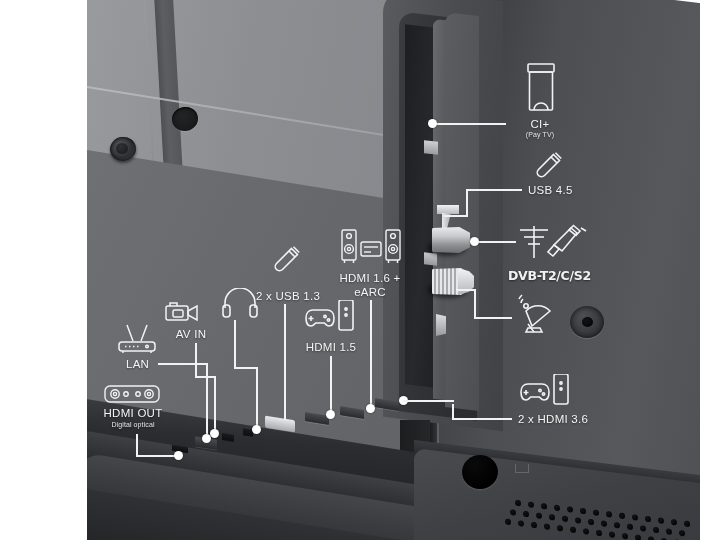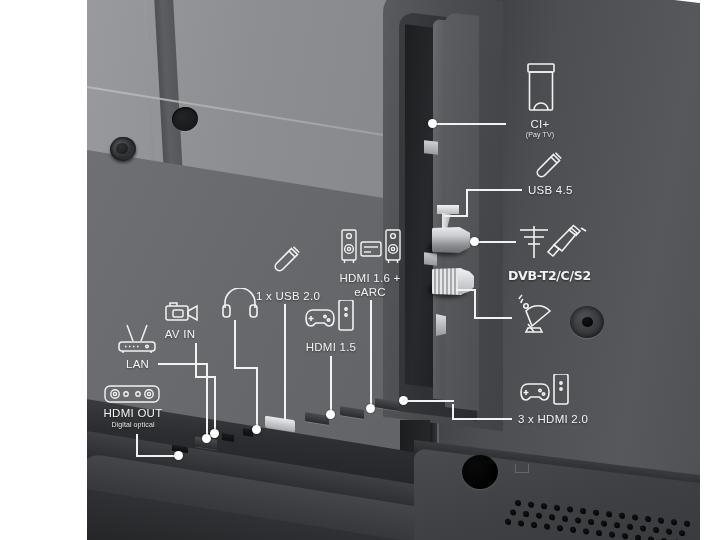--- a/index.html
+++ b/index.html
@@ -420,21 +420,21 @@
     <svg width="54" height="34" viewBox="0 0 54 34" fill="none" stroke="#f2f2f2" stroke-width="1.6">
       <path d="M10 10h14c4 0 7 3 7 8s-2 8-5 8c-2.4 0-3-1.6-4.6-3h-8.8c-1.6 1.4-2.2 3-4.6 3-3 0-5-3-5-8s3-8 7-8z"></path>
       <path d="M8 16v5M5.5 18.5h5"></path>
       <circle cx="22" cy="16.5" r="1.2"></circle>
       <circle cx="25.5" cy="20" r="1.2"></circle>
       <rect x="36" y="0" width="14" height="30" rx="2"></rect>
       <circle cx="43" cy="9" r="1.1"></circle>
       <circle cx="43" cy="15" r="1.1"></circle>
     </svg>
   </div>
-  <div class="label" style="left:518px;top:413px;">3 x HDMI 2.0</div>
+  <div class="label" style="left:518px;top:413px;">2 x HDMI 3.6</div>
   <div class="leader h" style="left:452px;top:418px;width:60px;"></div>
   <div class="leader v" style="left:452px;top:404px;height:16px;"></div>
   <div class="dot" style="left:399px;top:396px;"></div>
   <div class="leader h" style="left:403px;top:400px;width:51px;"></div>
 
   <div class="icon" style="left:340px;top:228px;">
     <svg width="62" height="38" viewBox="0 0 62 38" fill="none" stroke="#f2f2f2" stroke-width="1.4">
       <rect x="2" y="2" width="14" height="30" rx="1.5"></rect>
       <circle cx="9" cy="8" r="2.4"></circle>
       <circle cx="9" cy="21" r="4.4"></circle>
@@ -470,21 +470,21 @@
   <div class="leader v" style="left:330px;top:356px;height:57px;"></div>
   <div class="dot" style="left:326px;top:410px;"></div>
 
   <div class="icon" style="left:272px;top:246px;">
     <svg width="28" height="34" viewBox="0 0 28 34" fill="none" stroke="#f2f2f2" stroke-width="1.6">
       <path d="M19.5 2.5l6 6-15 15a4.2 4.2 0 0 1-6-6z"></path>
       <path d="M17 5l6 6"></path>
       <path d="M21.5 0.8l5.7 5.7"></path>
     </svg>
   </div>
-  <div class="label center" style="left:248px;top:290px;width:80px;">1 x USB 2.0</div>
+  <div class="label center" style="left:248px;top:290px;width:80px;">2 x USB 1.3</div>
   <div class="leader v" style="left:284px;top:304px;height:116px;"></div>
 
   <div class="icon" style="left:222px;top:288px;">
     <svg width="36" height="30" viewBox="0 0 36 30" fill="none" stroke="#f2f2f2" stroke-width="1.6">
       <path d="M3 20v-5a15 15 0 0 1 30 0v5"></path>
       <rect x="1" y="17" width="7" height="12" rx="3"></rect>
       <rect x="28" y="17" width="7" height="12" rx="3"></rect>
     </svg>
   </div>
   <div class="leader v" style="left:234px;top:320px;height:48px;"></div>
@@ -493,21 +493,21 @@
   <div class="dot" style="left:252px;top:425px;"></div>
 
   <div class="icon" style="left:164px;top:300px;">
     <svg width="36" height="24" viewBox="0 0 36 24" fill="none" stroke="#f2f2f2" stroke-width="1.5">
       <rect x="2" y="6" width="22" height="14" rx="2"></rect>
       <rect x="9" y="10" width="10" height="7" rx="1.5"></rect>
       <path d="M24 11l9-5v14l-9-5z"></path>
       <path d="M6 6V3h7v3"></path>
     </svg>
   </div>
-  <div class="label center" style="left:152px;top:328px;width:56px;">AV IN</div>
+  <div class="label center" style="left:163px;top:328px;width:56px;">AV IN</div>
   <div class="leader v" style="left:195px;top:343px;height:34px;"></div>
   <div class="leader h" style="left:195px;top:376px;width:20px;"></div>
   <div class="leader v" style="left:214px;top:376px;height:55px;"></div>
   <div class="dot" style="left:210px;top:429px;"></div>
 
   <div class="icon" style="left:113px;top:322px;">
     <svg width="48" height="34" viewBox="0 0 48 34" fill="none" stroke="#f2f2f2" stroke-width="1.5">
       <rect x="6" y="20" width="36" height="9" rx="3"></rect>
       <path d="M14 3l6 16M34 3l-6 16"></path>
       <path d="M12 24.5h1.5M16 24.5h1.5M20 24.5h1.5M24 24.5h1.5"></path>

